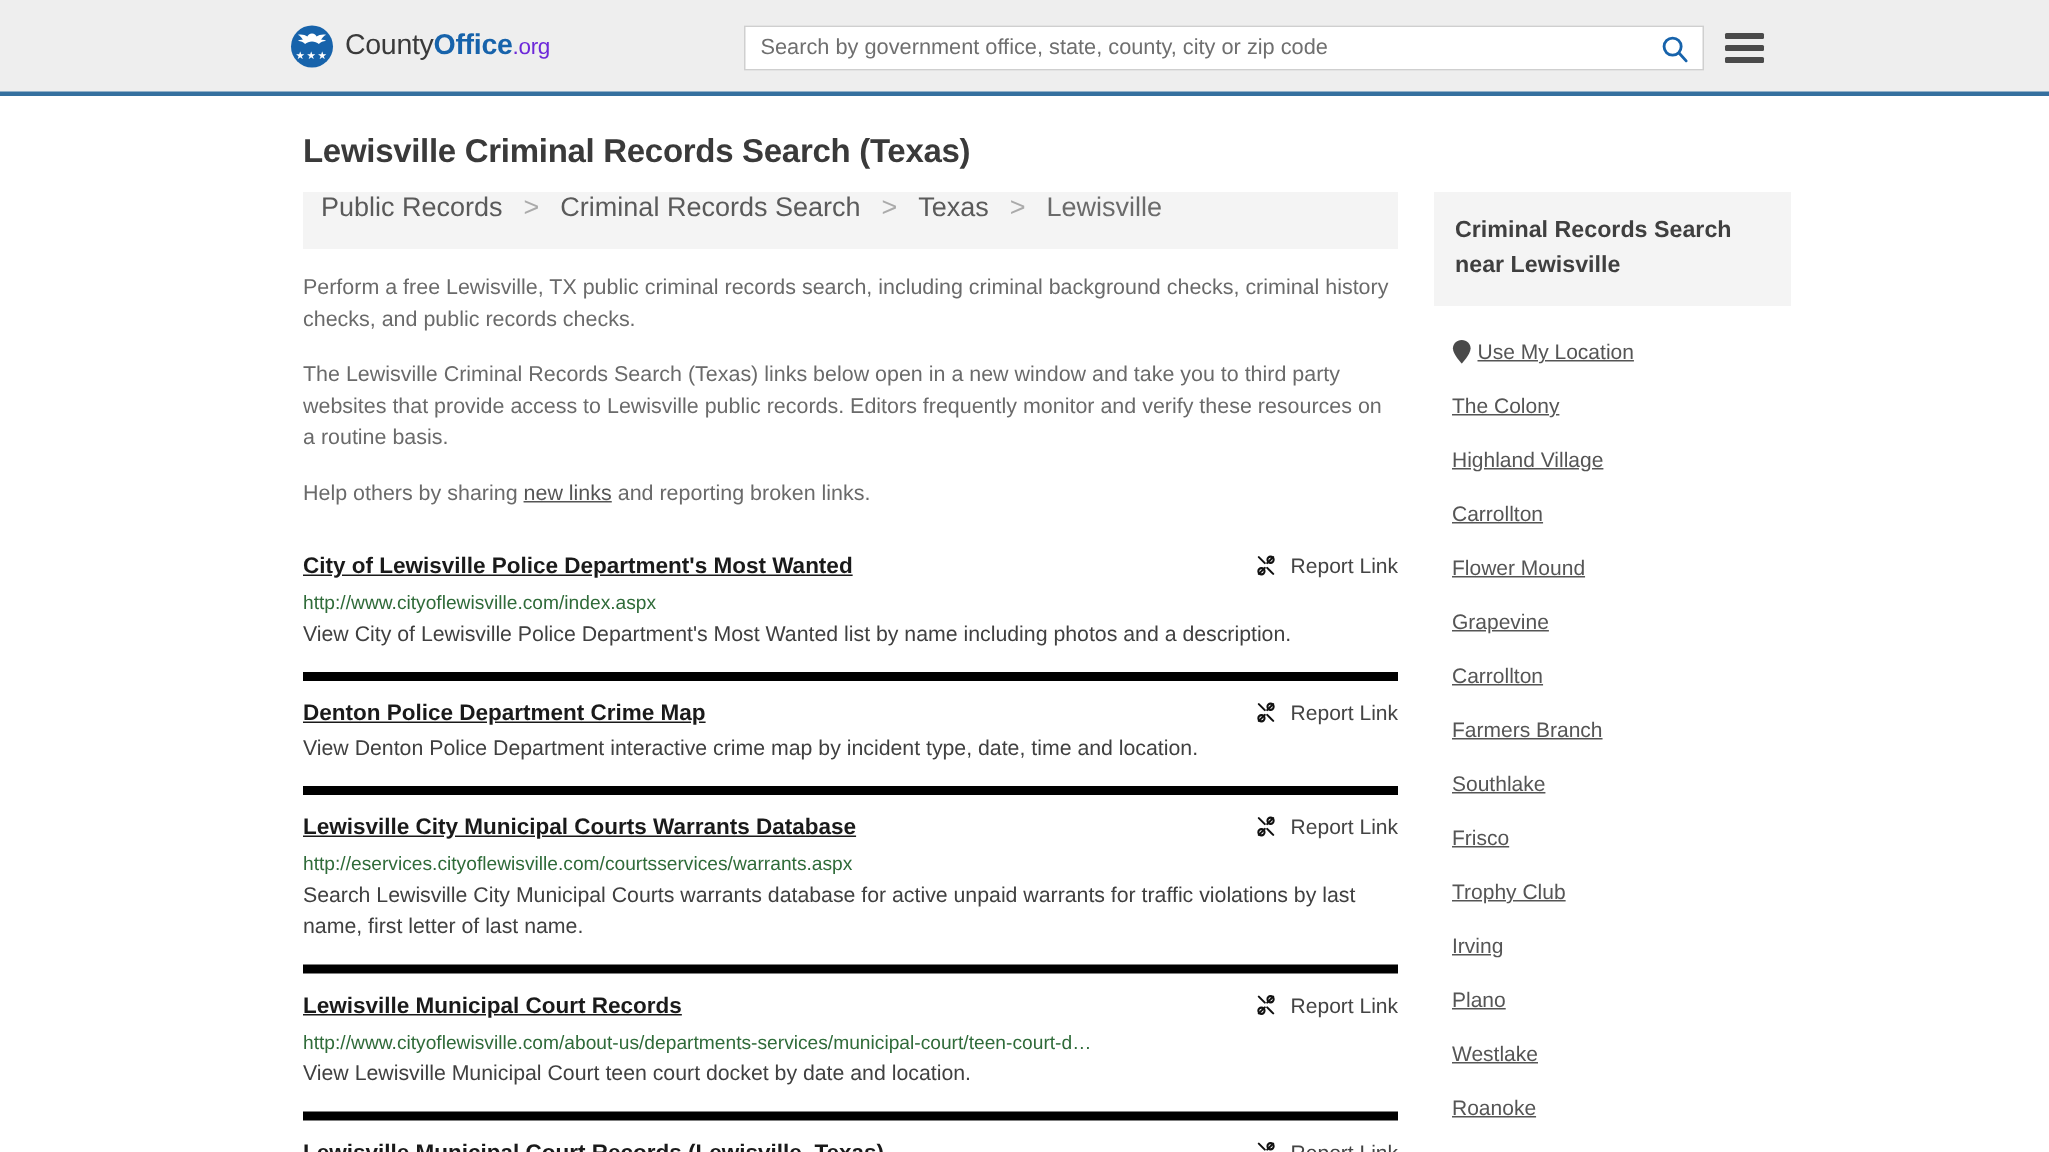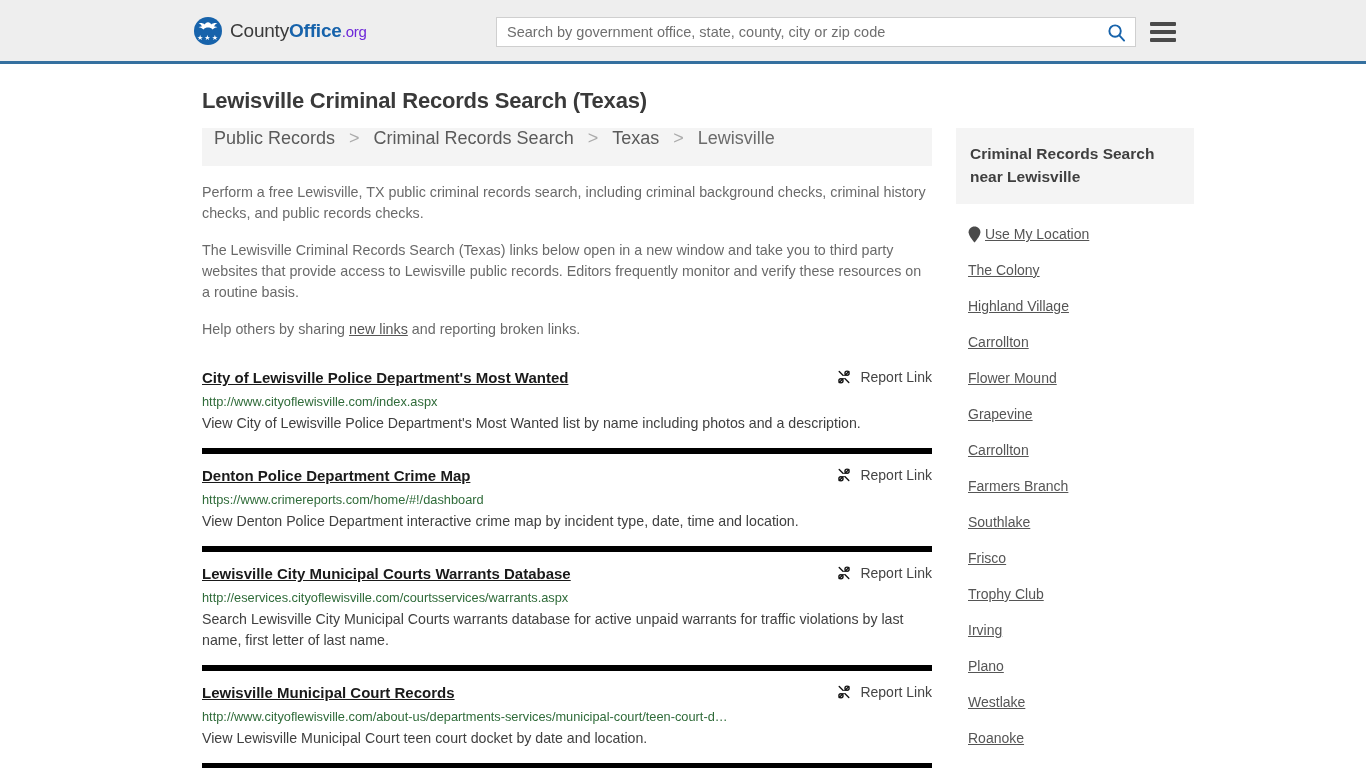--- a/index.html
+++ b/index.html
@@ -302,21 +302,20 @@
             <a class="report-link" href="#">
               <svg width="16" height="16" viewBox="0 0 20 20">
                 <path d="M4 3 L9 8 M11 12 L16 17" stroke="#111" stroke-width="1.7" stroke-linecap="round" fill="none"></path>
                 <path d="M4 17 L9 12 M11 8 L16 3" stroke="#111" stroke-width="1.7" stroke-linecap="round" fill="none"></path>
                 <circle cx="6.2" cy="14.8" r="2.6" fill="none" stroke="#111" stroke-width="1.7"></circle>
                 <circle cx="13.8" cy="5.2" r="2.6" fill="none" stroke="#111" stroke-width="1.7"></circle>
               </svg>
               <span>Report Link</span>
             </a>
           </div>
-          <a class="result-url" href="#">https://www.crimereports.com/home/#!/dashboard</a>
           <div class="result-desc">View Denton Police Department interactive crime map by incident type, date, time and location.</div>
         </div>
 
         <div class="result">
           <div class="result-head">
             <a class="result-title" href="#">Lewisville City Municipal Courts Warrants Database</a>
             <a class="report-link" href="#">
               <svg width="16" height="16" viewBox="0 0 20 20">
                 <path d="M4 3 L9 8 M11 12 L16 17" stroke="#111" stroke-width="1.7" stroke-linecap="round" fill="none"></path>
                 <path d="M4 17 L9 12 M11 8 L16 3" stroke="#111" stroke-width="1.7" stroke-linecap="round" fill="none"></path>

